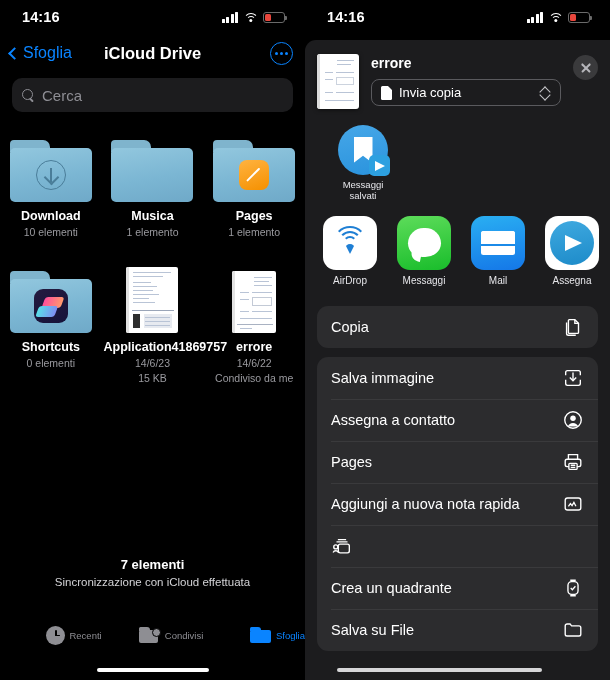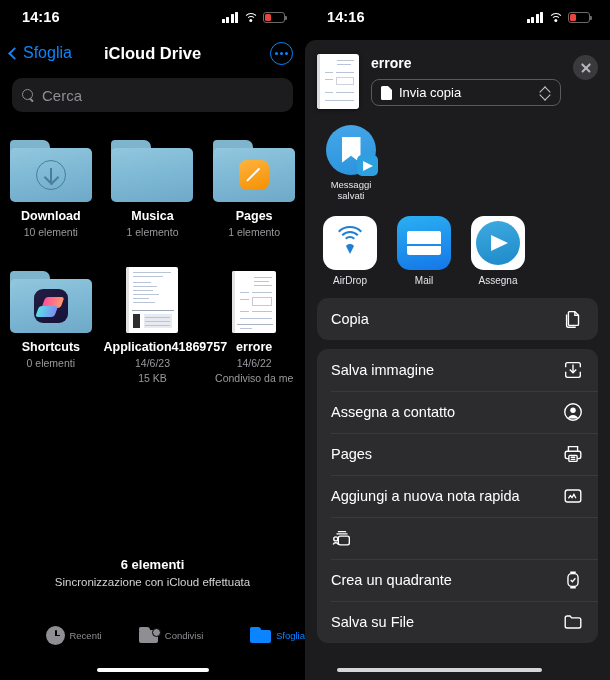--- a/index.html
+++ b/index.html
@@ -145,33 +145,33 @@
   .updown::before,.updown::after{ content:""; position:absolute; left:1px; width:7px; height:7px;
     border-left:1.6px solid #c6c6ca; border-top:1.6px solid #c6c6ca; }
   .updown::before{ transform:rotate(45deg); top:2.5px }
   .updown::after{ transform:rotate(225deg); top:5px }
   .close-btn{ width:25px; height:25px; border-radius:50%; background:#3a3a3c; position:relative;
     cursor:pointer; flex:0 0 auto; margin-top:1px; }
   .close-btn::before,.close-btn::after{ content:""; position:absolute; left:6.5px; top:11.8px;
     width:12px; height:1.7px; background:#b6b6bb; border-radius:1px; }
   .close-btn::before{ transform:rotate(45deg) } .close-btn::after{ transform:rotate(-45deg) }
 
-  .suggest-row{ padding:6px 0 10px 16px; display:flex; gap:18px; }
+  .suggest-row{ padding:6px 0 10px 16px; display:flex; gap:18px;margin-left:12px; }
   .sugg{ width:60px; display:flex; flex-direction:column; align-items:center; cursor:pointer; }
   .sugg-av{ position:relative; width:50px; height:50px; border-radius:50%;
     background:linear-gradient(170deg,#46a7e8,#2a93dd); display:flex; align-items:center; justify-content:center; }
   .bookmark{ width:19px; height:26px; background:#fff; position:relative;
     clip-path:polygon(0 0,100% 0,100% 100%,50% 72%,0 100%); }
   .tg-badge{ position:absolute; right:-2px; bottom:-1px; width:21px; height:21px; border-radius:5px;
     background:#2da0e0; display:flex; align-items:center; justify-content:center; }
   .tg-badge::after{ content:""; width:0;height:0; border-style:solid; border-width:5px 0 5px 10px;
     border-color:transparent transparent transparent #fff; margin-left:1px; }
   .sugg-lbl{ margin-top:5px; font-size:9.5px; color:#e6e6ea; text-align:center; line-height:1.15; }
 
-  .app-row{ display:flex; gap:16px; padding:4px 0 12px 16px; }
+  .app-row{ display:flex; gap:16px; padding:4px 0 20px 16px; }
   .app{ width:58px; display:flex; flex-direction:column; align-items:center; cursor:pointer; flex:0 0 auto; }
   .app-ic{ width:54px; height:54px; border-radius:13px; position:relative; overflow:hidden;
     display:flex; align-items:center; justify-content:center; }
   .app-lbl{ margin-top:5px; font-size:10px; color:#e6e6ea; }
   .ic-airdrop{ background:#fff; }
   .ad-rings{ position:relative; width:34px; height:34px; }
   .ad-rings span{ position:absolute; left:50%; transform:translateX(-50%); border:2.2px solid #1f7fd4;
     border-bottom-color:transparent; border-left-color:transparent; border-right-color:transparent; border-radius:50%; }
   .ad-rings span:nth-child(1){ width:34px;height:34px; top:0 }
   .ad-rings span:nth-child(2){ width:24px;height:24px; top:5px }
@@ -365,21 +365,21 @@
         </div>
         <div class="cap">
           <div class="name">errore</div>
           <div class="meta">14/6/22</div>
           <div class="meta">Condiviso da me</div>
         </div>
       </div>
     </div>
 
     <div class="footer-count">
-      <div class="c1">6 elementi</div>
+      <div class="c1">7 elementi</div>
       <div class="c2">Sincronizzazione con iCloud effettuata</div>
     </div>
 
     <div class="tabbar">
       <div class="tab">
         <div class="ic-recent"></div>
         <div class="lbl">Recenti</div>
       </div>
       <div class="tab">
         <div class="ic-shared">
@@ -464,20 +464,26 @@
             <div class="ad-rings">
                 <span></span>
                 <span></span>
                 <span></span>
                 <span></span>
               </div>
           </div>
           <div class="app-lbl">AirDrop</div>
         </div>
         <div class="app">
+          <div class="app-ic ic-messages">
+              <span class="bubble"></span>
+            </div>
+          <div class="app-lbl">Messaggi</div>
+        </div>
+        <div class="app">
           <div class="app-ic ic-mail">
             <div class="env">
                 <span class="v"></span>
               </div>
           </div>
           <div class="app-lbl">Mail</div>
         </div>
         <div class="app">
           <div class="app-ic ic-telegram">
               <span class="tg-circ"></span>

